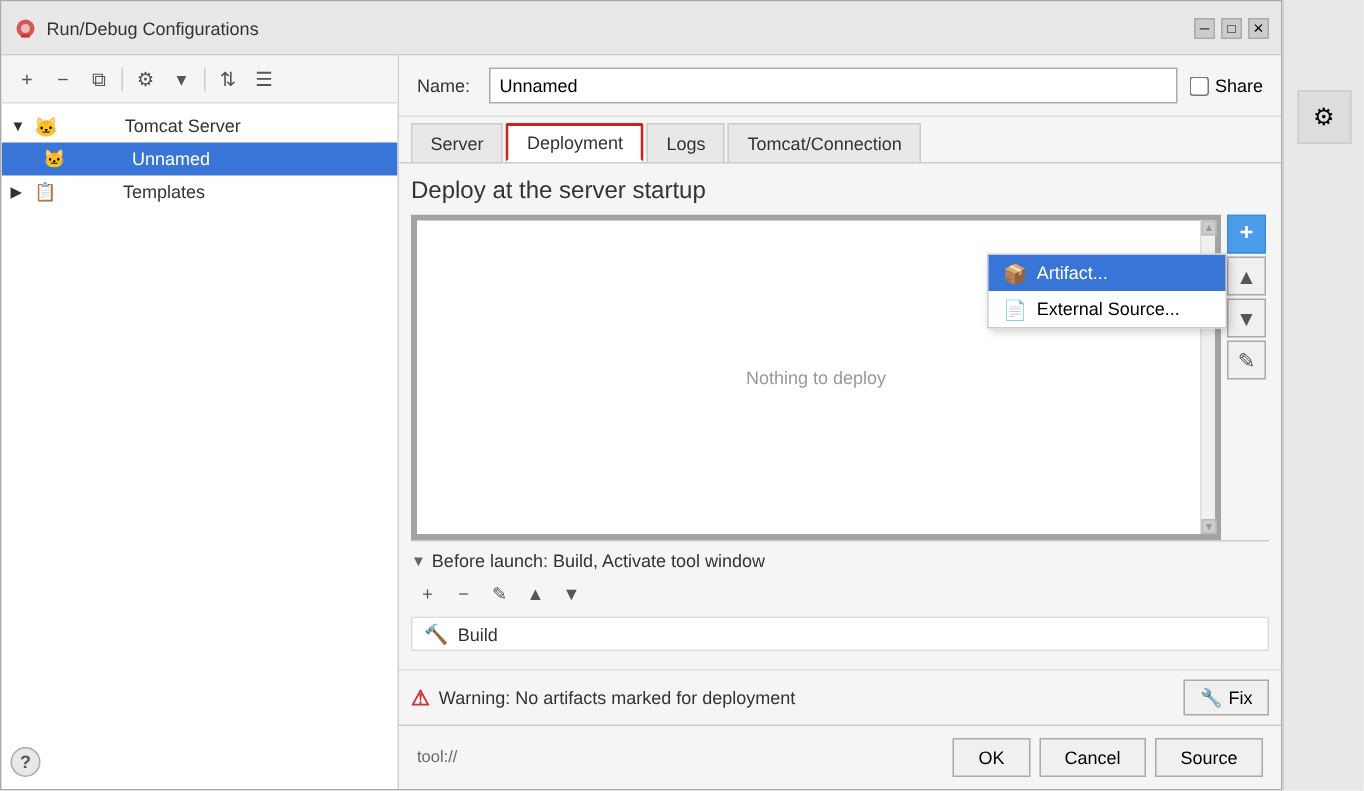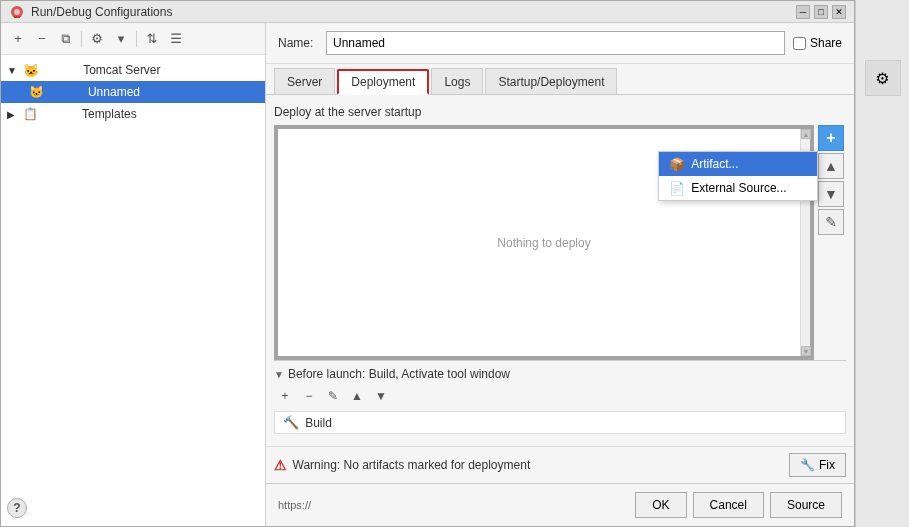--- a/index.html
+++ b/index.html
@@ -26,21 +26,21 @@
     }
 
     
     .title-bar {
       background: #e8e8e8;
       border-bottom: 1px solid #ccc;
       display: flex;
       align-items: center;
       justify-content: space-between;
       padding: 4px 8px;
-      height: 22px;
+      height: 36px;
     }
     .title-bar-left {
       display: flex;
       align-items: center;
       gap: 6px;
     }
     .title-icon {
       width: 16px;
       height: 16px;
     }
@@ -177,21 +177,20 @@
     .share-checkbox-area {
       display: flex;
       align-items: center;
       gap: 4px;
       font-size: 12px;
     }
 
     
     .tabs-bar {
       display: flex;
-      align-items: flex-end;
       padding: 4px 8px 0;
       border-bottom: 1px solid #ccc;
       background: #f5f5f5;
       gap: 2px;
     }
     .tab {
       padding: 4px 12px;
       font-size: 12px;
       cursor: pointer;
       border: 1px solid #ccc;
@@ -216,21 +215,21 @@
     .tab-content {
       flex: 1;
       display: flex;
       flex-direction: column;
       padding: 8px;
       overflow: hidden;
     }
 
     
     .deploy-header {
-      font-size: 12px;
+      font-size: 16px;
       color: #333;
       margin-bottom: 4px;
       padding: 2px 0;
     }
 
     .deploy-area {
       flex: 1;
       display: flex;
       gap: 4px;
       overflow: hidden;
@@ -561,21 +560,21 @@
         <div class="tab">
           <span>Server</span>
         </div>
         <div class="tab deployment-active">
           <span>Deployment</span>
         </div>
         <div class="tab">
           <span>Logs</span>
         </div>
         <div class="tab">
-          <span>Startup/Deployment</span>
+          <span>Tomcat/Connection</span>
         </div>
       </div>
 
       <div class="tab-content">
         <div class="deploy-header">Deploy at the server startup</div>
 
         <div class="deploy-area">
           <div class="deploy-list">
             <span>Nothing to deploy</span>
             <div class="deploy-scrollbar">
@@ -628,21 +627,21 @@
           <span class="warning-bold">Warning:</span><span> No artifacts marked for deployment</span>
         </span>
         <button class="fix-btn">
           <span class="fix-icon">🔧</span>
           <span>Fix</span>
         </button>
       </div>
 
       <div class="bottom-bar">
         <div class="help-icon-btn">?</div>
-        <span class="url-bar" style="position:static; flex:1; font-size:11px; color:#666;">https://</span>
+        <span class="url-bar" style="position:static; flex:1; font-size:11px; color:#666;">tool://</span>
         <button class="dialog-btn">OK</button>
         <button class="dialog-btn">Cancel</button>
         <button class="dialog-btn apply">Source</button>
       </div>
     </div>
   </div>
 </div>
 
 <div class="right-sidebar">
   <div class="sidebar-tool-btn">⚙</div>

